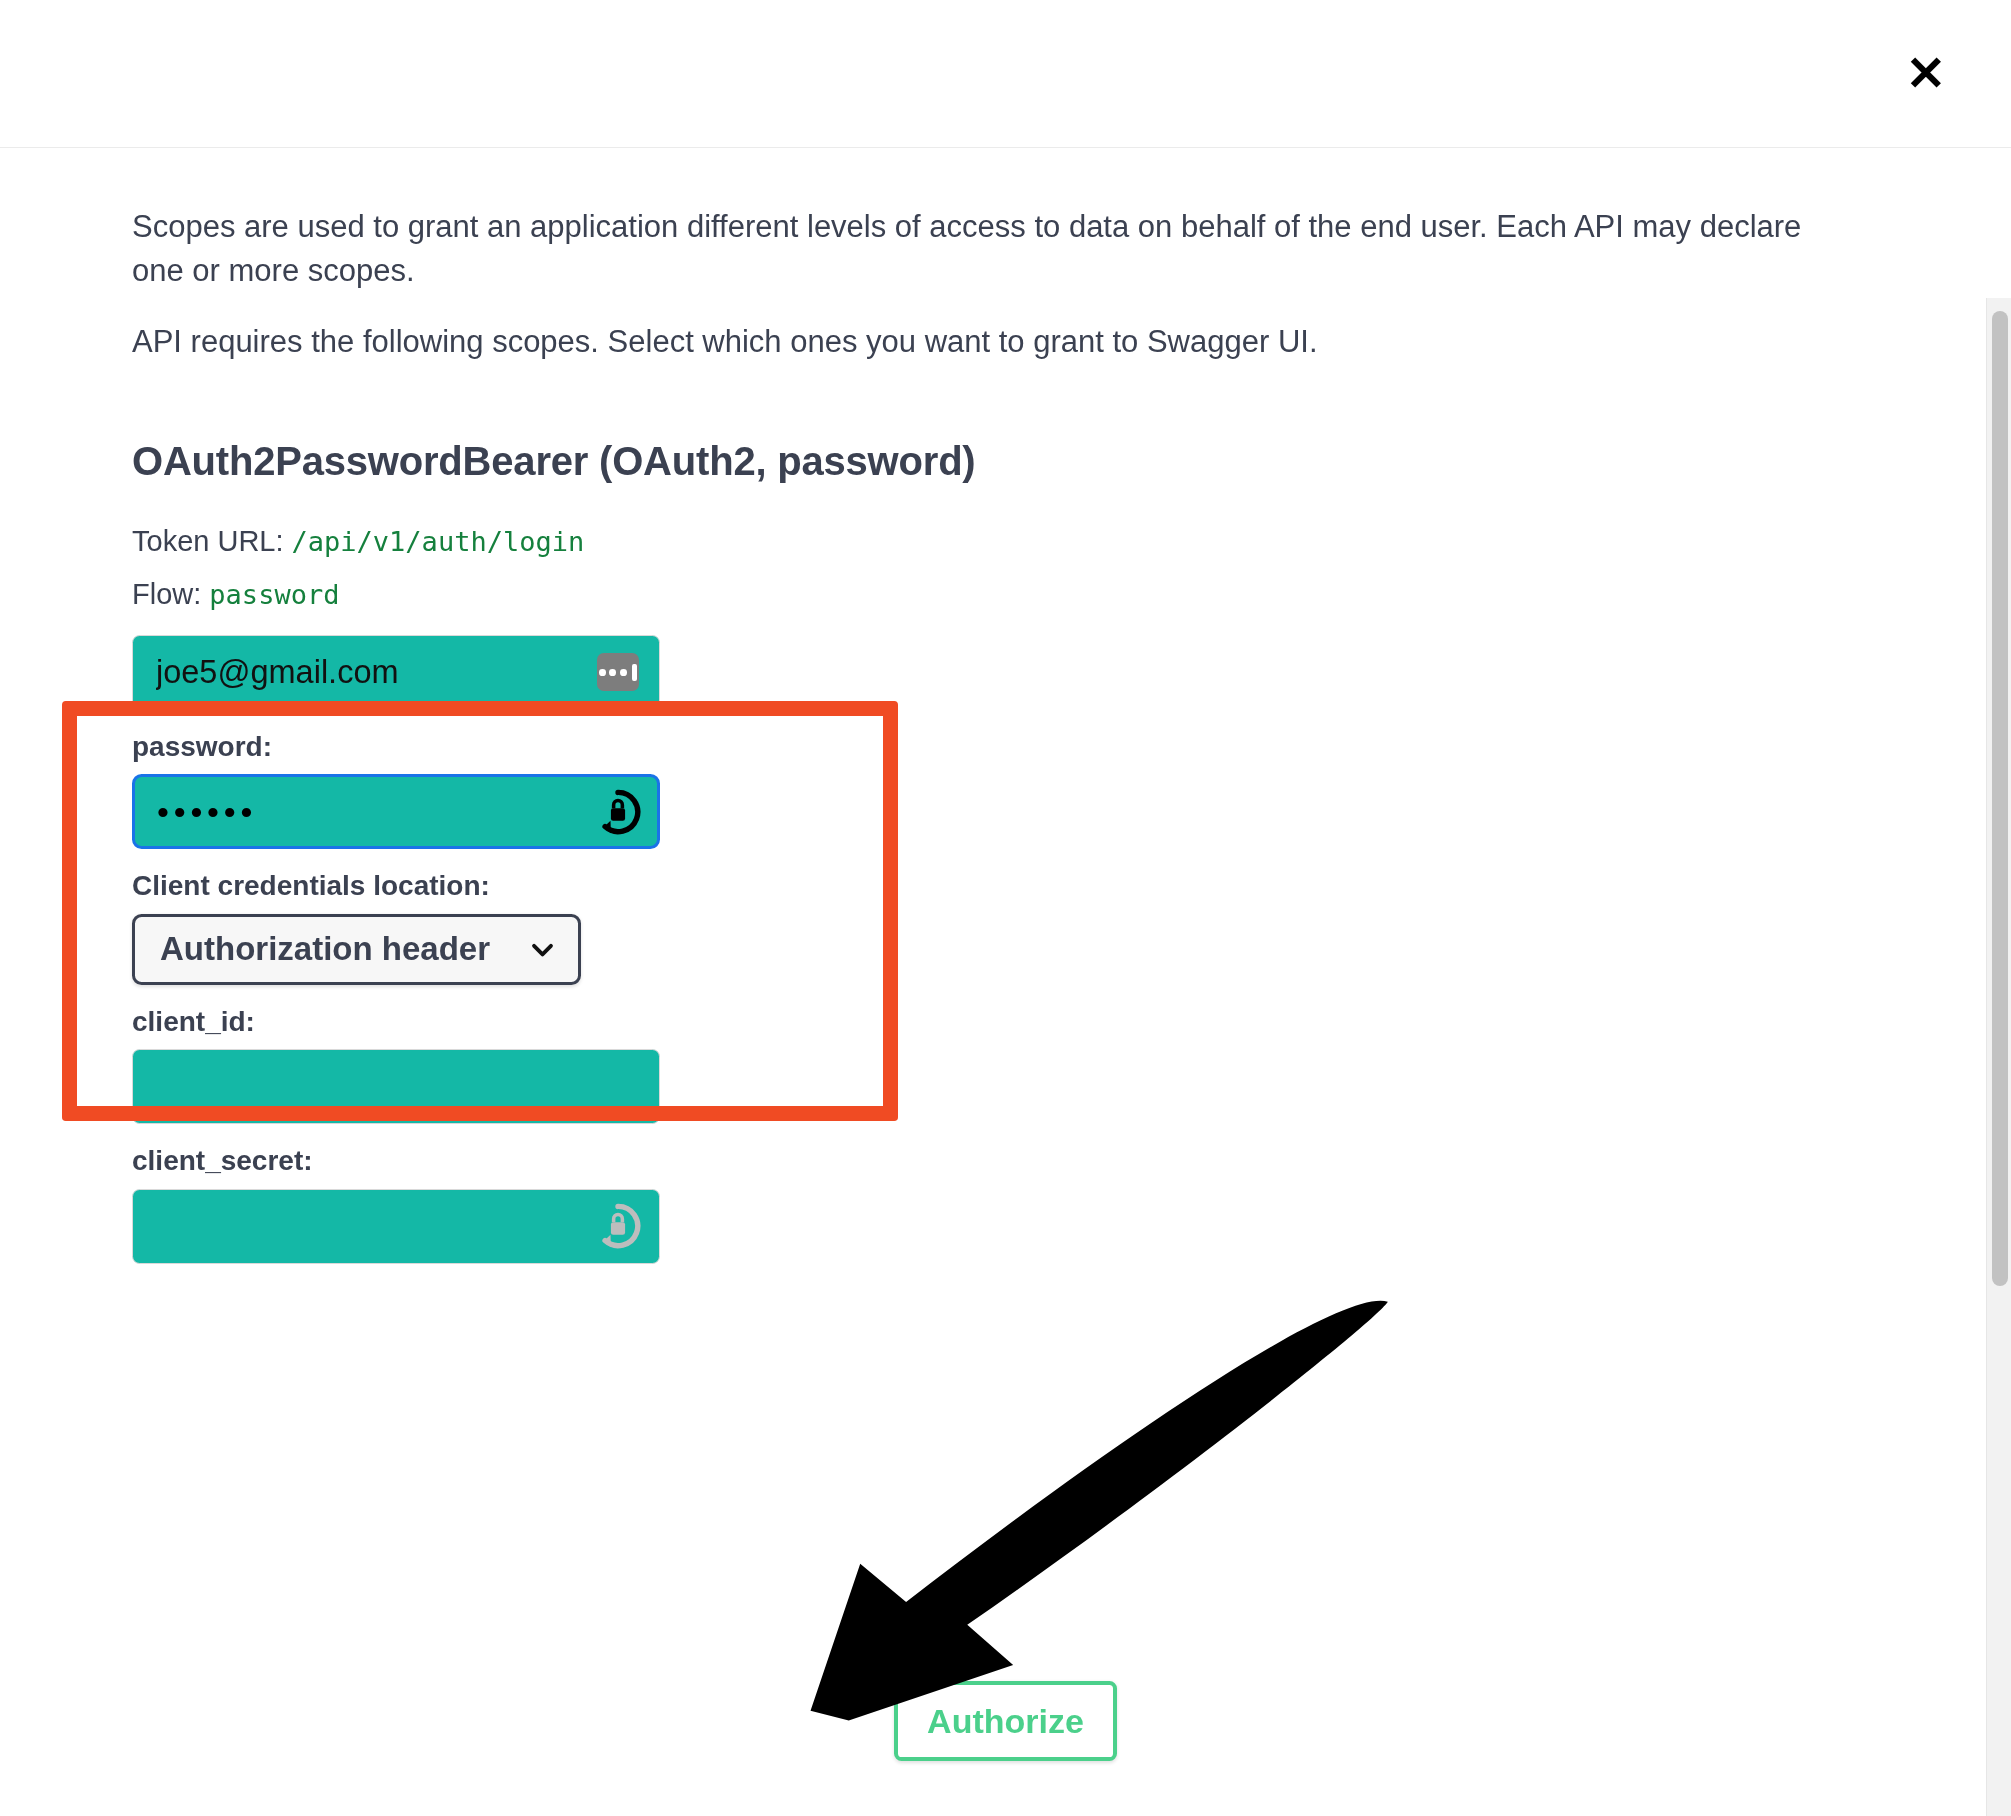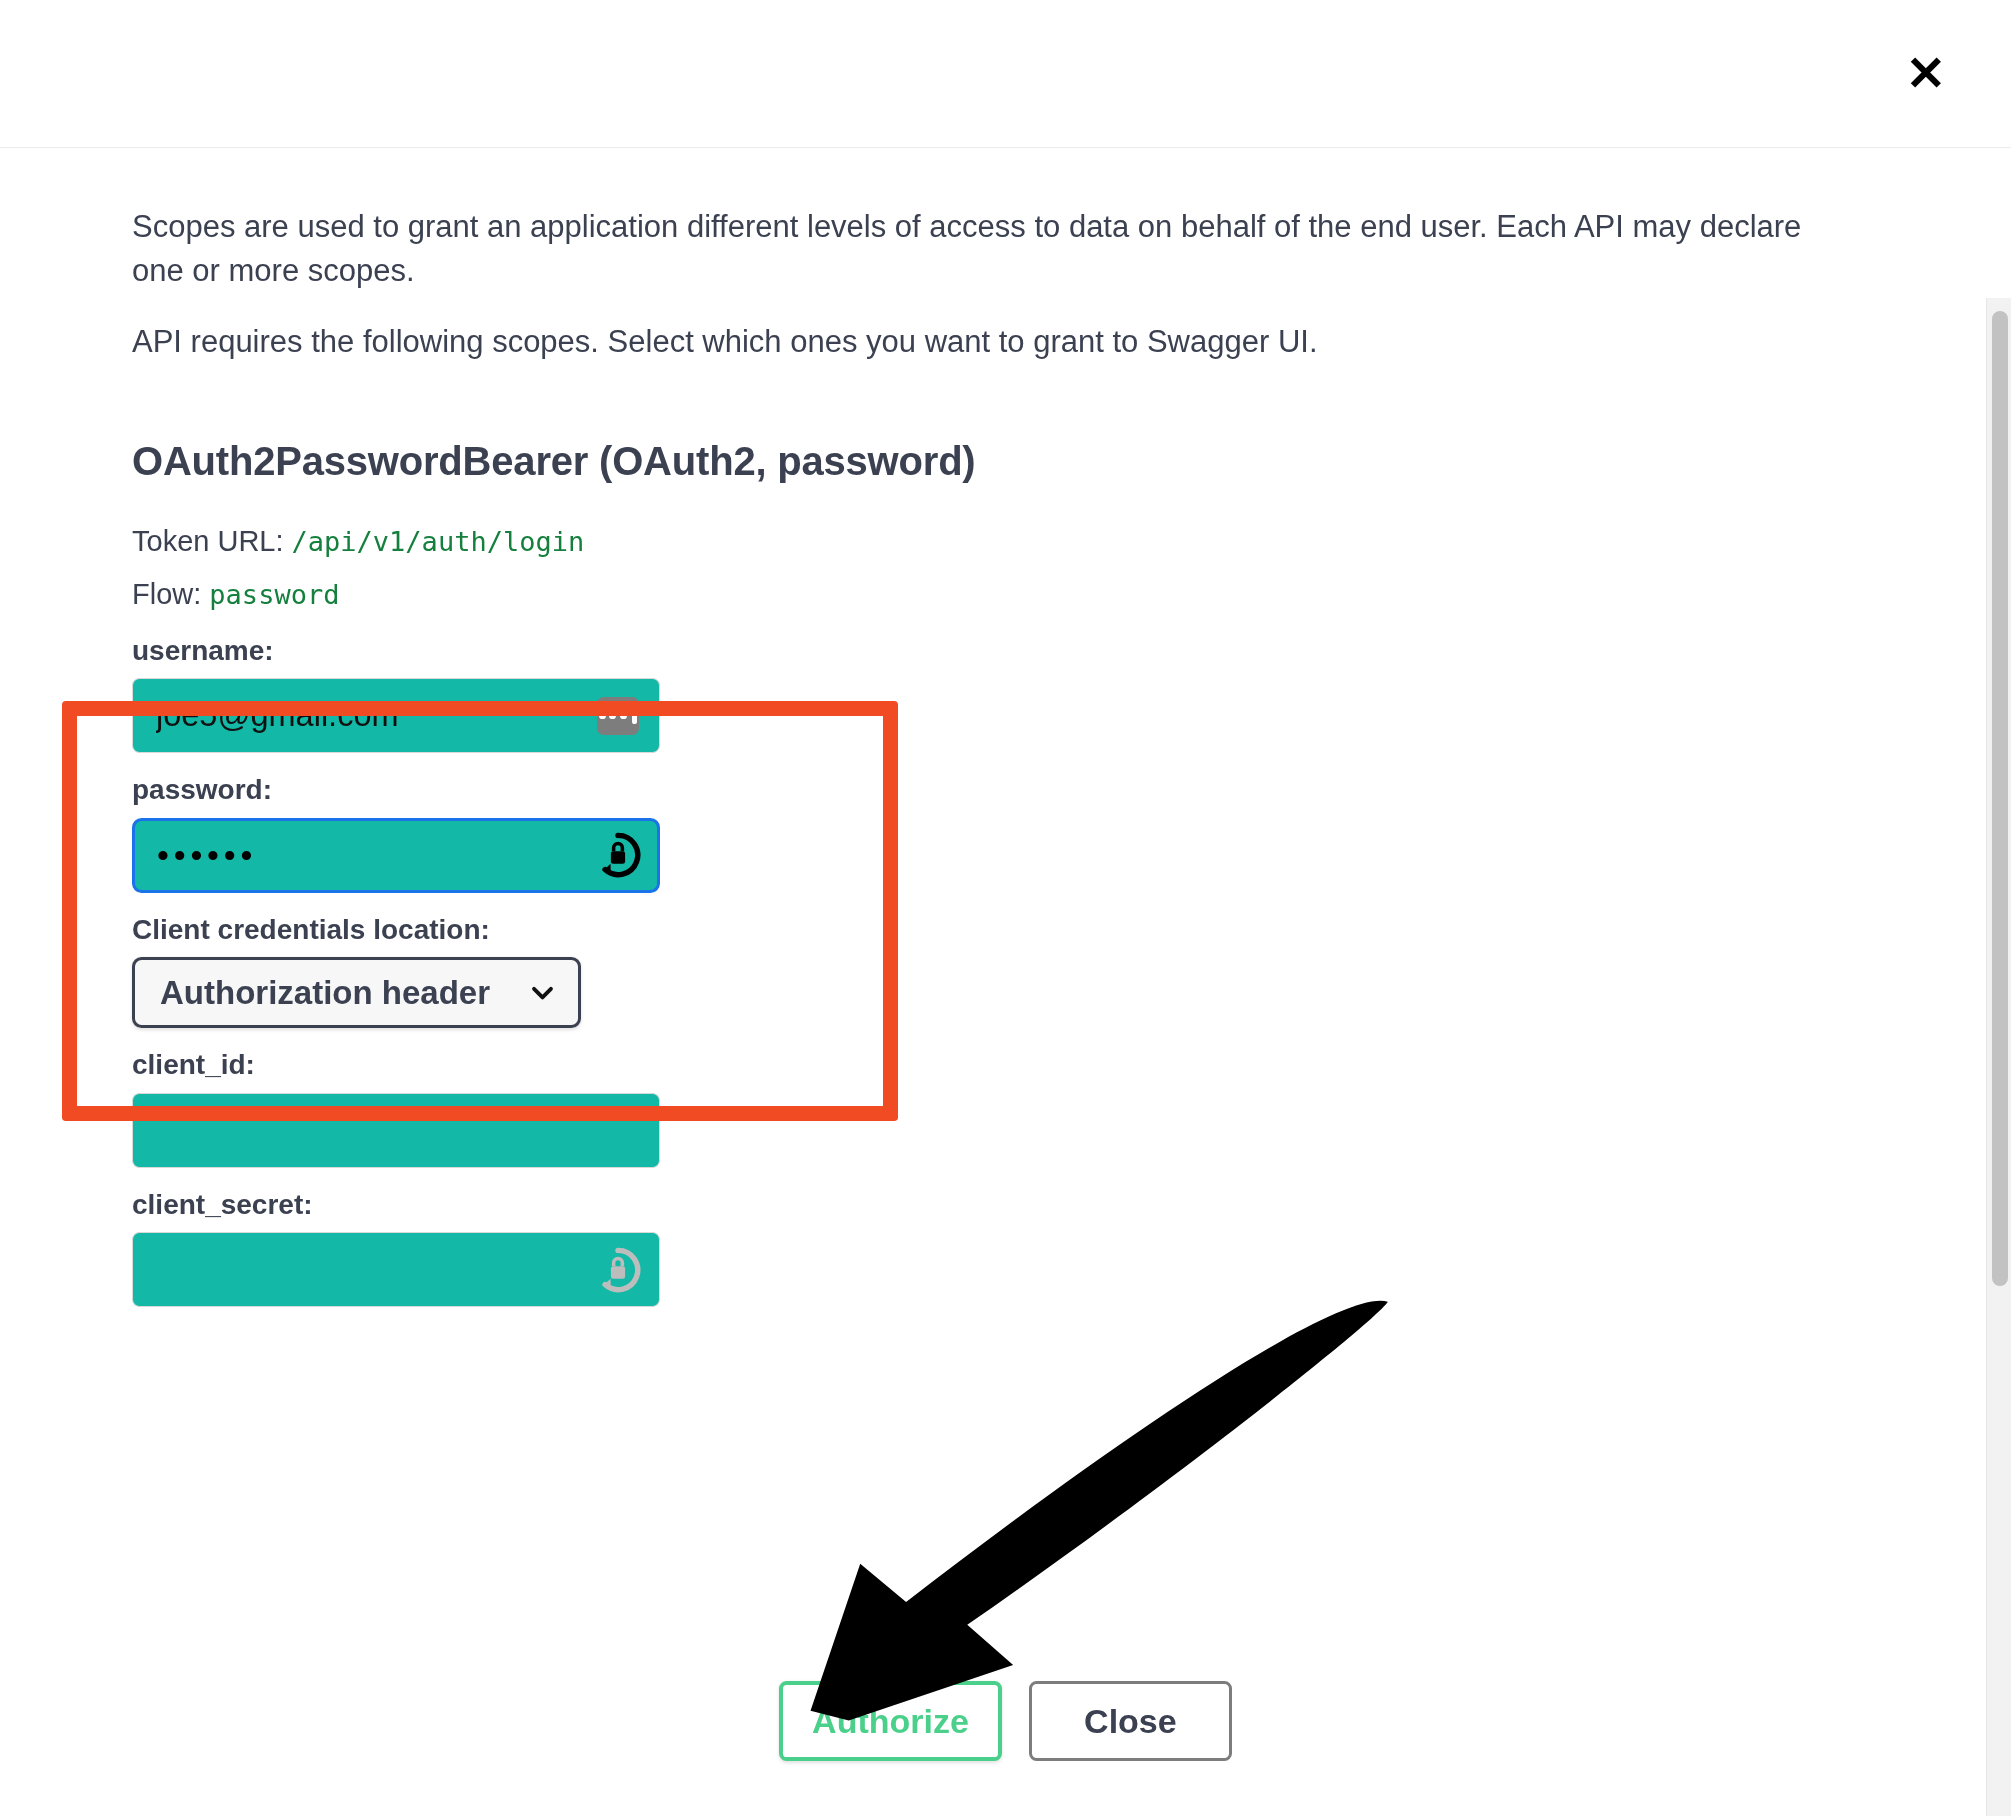--- a/index.html
+++ b/index.html
@@ -304,21 +304,20 @@
       <p class="meta-line">
         <span>Token URL:</span>
         <span class="mono">/api/v1/auth/login</span>
       </p>
       <p class="meta-line flow">
         <span>Flow:</span>
         <span class="mono">password</span>
       </p>
 
       <div class="field-block">
-        <label class="field-label">username:</label>
         <div class="input-wrap">
           <input class="text-input" type="text" value="joe5@gmail.com" style="">
           <span class="autofill-icon">
             <i></i>
               <i></i>
               <i></i>
               <span class="bar"></span>
           </span>
         </div>
       </div>
@@ -366,21 +365,20 @@
             <rect x="8.6" y="10.2" width="6.8" height="6" rx="1.1" fill="#bdbdbd"></rect>
             <path d="M9.9 10.2 V8.6 a2.1 2.1 0 0 1 4.2 0 V10.2" fill="none" stroke="#bdbdbd" stroke-width="1.7"></path>
           </svg>
         </div>
       </div>
 
     </div>
 
     <div class="btn-row">
       <button class="btn btn-authorize">Authorize</button>
-      <button class="btn btn-close">Close</button>
     </div>
 
     <div class="scrollbar-track">
       <div class="scrollbar-thumb"></div>
     </div>
   </div>
 
   <div class="red-box"></div>
 
   <svg class="arrow-annotation" viewBox="0 0 2104 1900">

